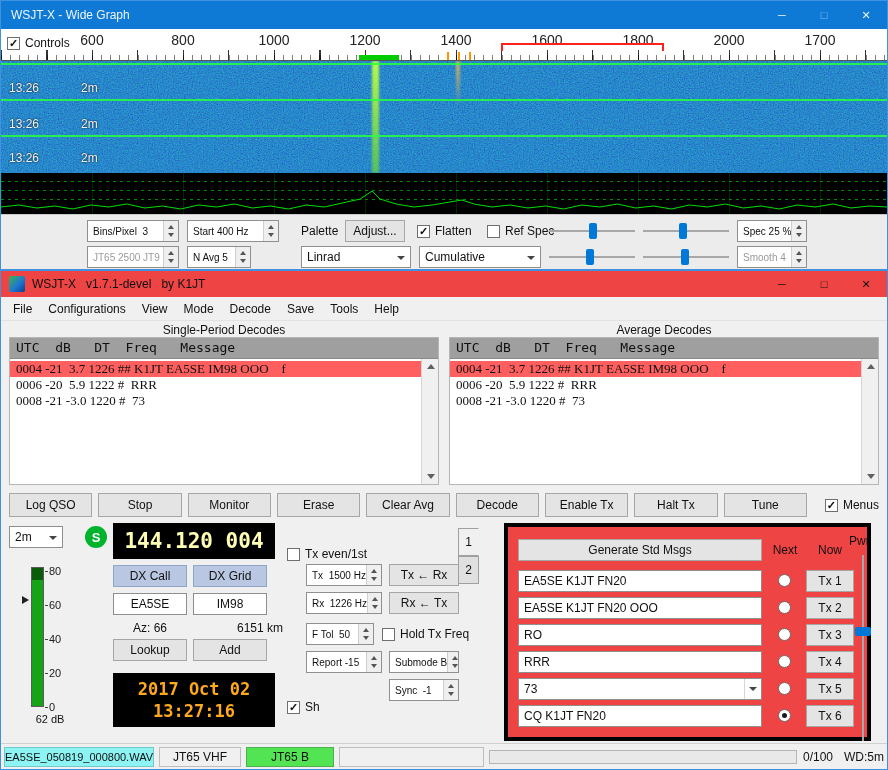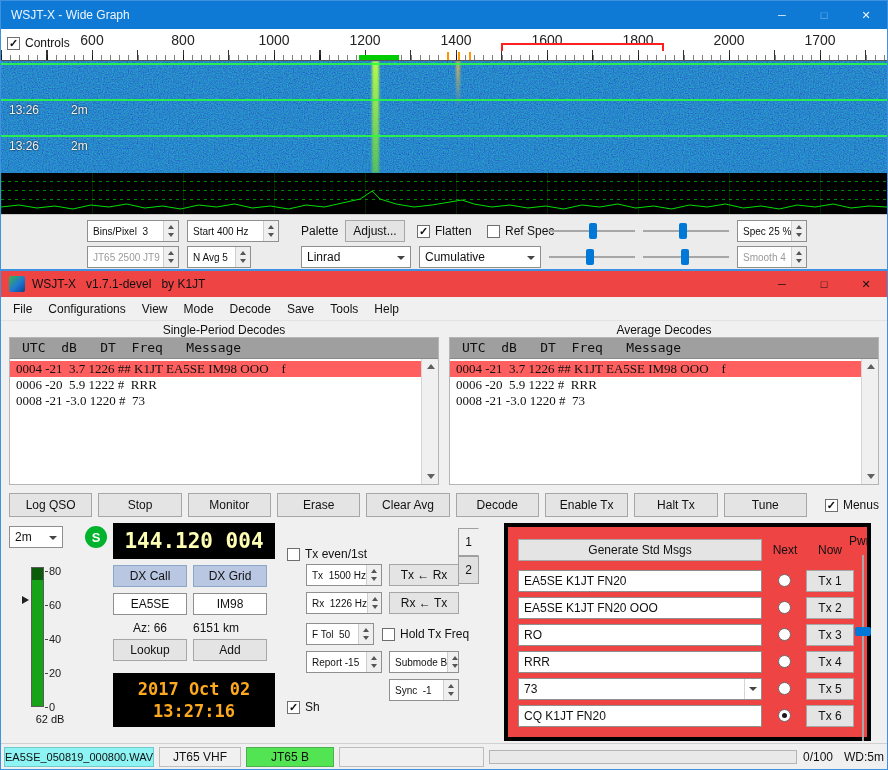--- a/index.html
+++ b/index.html
@@ -41,40 +41,40 @@
   .red-bracket { position:absolute; left:500px; top:14px; width:163px; height:8px; border-top:2px solid var(--c-marker_red,#ff2020); }
   .red-bracket::before,.red-bracket::after { content:""; position:absolute; top:-2px; width:2px; height:8px; background:var(--c-marker_red,#ff2020); }
   .red-bracket::before { left:0; } .red-bracket::after { right:0; }
   .green-marker { position:absolute; left:358px; bottom:0; width:40px; height:5px; background:var(--c-marker_green,#00cc00); }
   .orange-tick { position:absolute; bottom:0; width:2px; height:8px; background:var(--c-marker_orange,#ff9500); }
   .waterfall { position:absolute; top:60px; left:0; width:886px; height:112px; background:#061042; overflow:hidden; }
   .wf-noise { position:absolute; inset:0; }
   .wf-line { position:absolute; left:0; width:100%; height:2px; background:rgba(40,255,60,.85); }
   .wf-trace { position:absolute; top:0; width:7px; height:100%; background:linear-gradient(to bottom,rgba(190,255,70,.95),rgba(110,220,40,.65)); filter:blur(1px); }
   .wf-trace.weak { background:linear-gradient(to bottom,rgba(255,190,60,.8),rgba(255,170,40,0)); }
-  .wf-time { position:absolute; left:8px; display:flex; gap:32px; color:#f2f2f2; font-size:12px; text-shadow:0 0 2px #000;margin-top:22px; }
+  .wf-time { position:absolute; left:8px; display:flex; gap:42px; color:#f2f2f2; font-size:12px; text-shadow:0 0 2px #000; }
   .spectrum { position:absolute; top:172px; left:0; width:886px; height:41px; background:#000; overflow:hidden; }
   .spec-vgrid { position:absolute; inset:0; background:repeating-linear-gradient(to right,rgba(0,170,0,.22) 0 1px,transparent 1px 91px); }
   .spec-hgrid { position:absolute; left:0; width:100%; height:1px; background:repeating-linear-gradient(to right,rgba(0,210,0,.65) 0 3px,transparent 3px 7px); }
   .wg-panel { position:absolute; top:213px; left:0; width:886px; height:55px; background:#ececec; border-top:1px solid #c9c9c9; }
   .wg-label { position:absolute; font-size:12px; line-height:22px; }
 
   
   .mw { position:absolute; top:270px; left:0; width:888px; height:500px; background:#f0f0f0; border:1px solid #3f92e0; }
   .mw-titlebar { height:26px; background:#ef4444; display:flex; align-items:center; padding-left:8px; gap:7px; }
   .app-icon { width:16px; height:16px; border-radius:2px; background:linear-gradient(135deg,#39b54a,#1f78d1 55%,#0b3f8f); }
   .mw-title { font-size:12px; white-space:pre; }
   .mw-titlebar .win-btn { color:#111; }
   .menubar { height:24px; display:flex; align-items:center; padding-left:4px; border-bottom:1px solid #e2e2e2; }
   .menu-item { padding:4px 8px; font-size:12px; }
   .decodes { position:absolute; top:52px; left:8px; right:8px; height:162px; display:flex; gap:10px; }
   .group { flex:1; display:flex; flex-direction:column; }
   .group-title { text-align:center; font-size:12px; height:14px; }
   .group-frame { position:relative; flex:1; border:1px solid #b5b5b5; background:#fff; }
-  .decode-header { height:21px; background:#9f9f9f; border-bottom:1px solid #8a8a8a; color:#101010; font-family:"DejaVu Sans Mono",monospace; font-size:13px; line-height:20px; padding-left:12px; white-space:pre; }
+  .decode-header { height:21px; background:#9f9f9f; border-bottom:1px solid #8a8a8a; color:#101010; font-family:"DejaVu Sans Mono",monospace; font-size:13px; line-height:20px; padding-left:6px; white-space:pre; }
   .decode-body { position:absolute; top:21px; bottom:0; left:0; right:17px; overflow:hidden; padding-top:2px; }
   .decode-row { font-family:Liberation Serif, serif; font-size:13px; line-height:16px; white-space:pre; padding-left:6px; }
   .decode-row.highlight { background:var(--c-highlight_red,#ff5f5f); }
   .vscroll { position:absolute; top:21px; bottom:0; right:0; width:17px; background:#f0f0f0; border-left:1px solid #d5d5d5; }
   .vscroll::before { content:""; position:absolute; top:5px; left:5px; border-left:4px solid transparent; border-right:4px solid transparent; border-bottom:5px solid #606060; }
   .vscroll::after { content:""; position:absolute; bottom:5px; left:5px; border-left:4px solid transparent; border-right:4px solid transparent; border-top:5px solid #606060; }
   .btnrow { position:absolute; top:222px; left:8px; right:8px; height:24px; display:flex; gap:6px; align-items:center; }
   .btnrow .btn { flex:1; height:24px; }
   .lower { position:absolute; top:250px; left:0; right:0; height:224px; }
   .freq-display { position:absolute; left:112px; top:2px; width:162px; height:36px; background:#000; color:var(--c-freq_text,#ffffb4); font-family:"DejaVu Sans Mono",monospace; font-size:21px; font-weight:bold; display:flex; align-items:center; justify-content:center; white-space:pre; }
@@ -334,21 +334,21 @@
 
       <button class="btn" style="position:absolute;left:112px;top:44px;width:74px;height:22px;background:var(--c-dx_btn_bg,#b9c7e2);border-color:#8ea6c8">DX Call</button>
       <button class="btn" style="position:absolute;left:192px;top:44px;width:74px;height:22px;background:var(--c-dx_btn_bg,#b9c7e2);border-color:#8ea6c8">DX Grid</button>
       <div class="fieldbox" style="left:112px;top:72px;width:74px">
           <span>EA5SE</span>
         </div>
       <div class="fieldbox" style="left:192px;top:72px;width:74px">
           <span>IM98</span>
         </div>
       <span class="txtlabel" style="left:112px;top:100px;width:74px;text-align:center;position:absolute">Az: 66</span>
-      <span class="txtlabel" style="left:192px;top:100px;width:74px;text-align:left;position:absolute">6151 km</span>
+      <span class="txtlabel" style="left:208px;top:100px;width:74px;text-align:right;position:absolute">6151 km</span>
       <button class="btn" style="position:absolute;left:112px;top:118px;width:74px;height:22px">Lookup</button>
       <button class="btn" style="position:absolute;left:192px;top:118px;width:74px;height:22px">Add</button>
       <div class="clock">
         <span>2017 Oct 02</span>
         <span>13:27:16</span>
       </div>
 
       <div class="spin" style="left:305px;top:43px;width:76px">
         <span class="spin-text">Tx  1500 Hz</span>
         <span class="arrows"></span>

